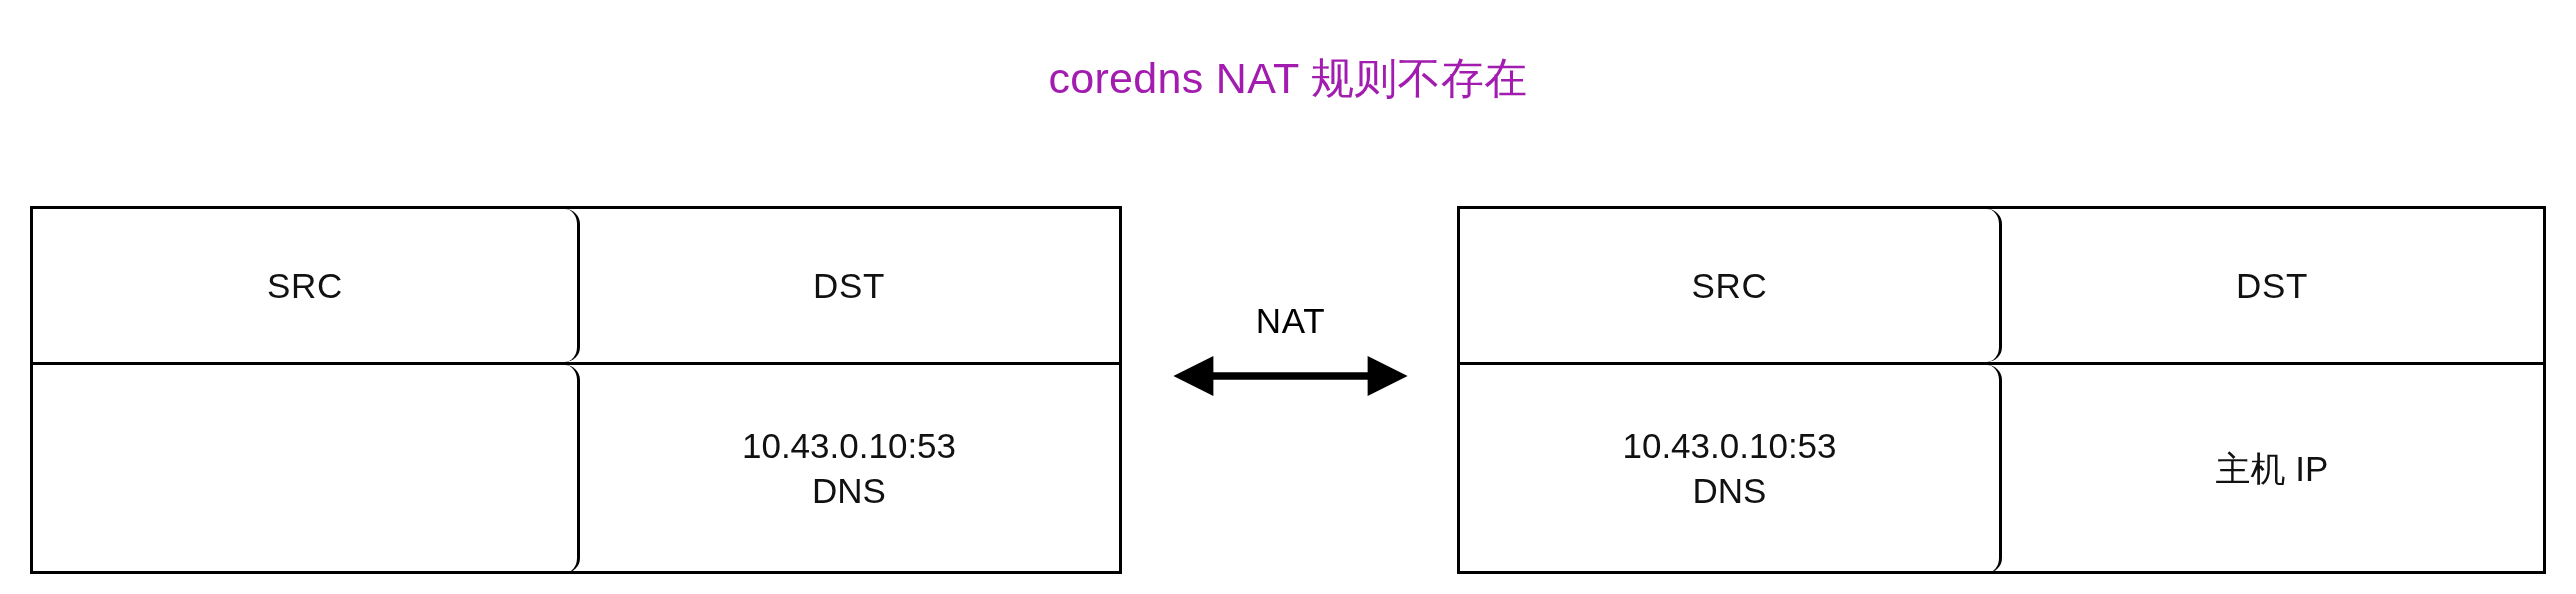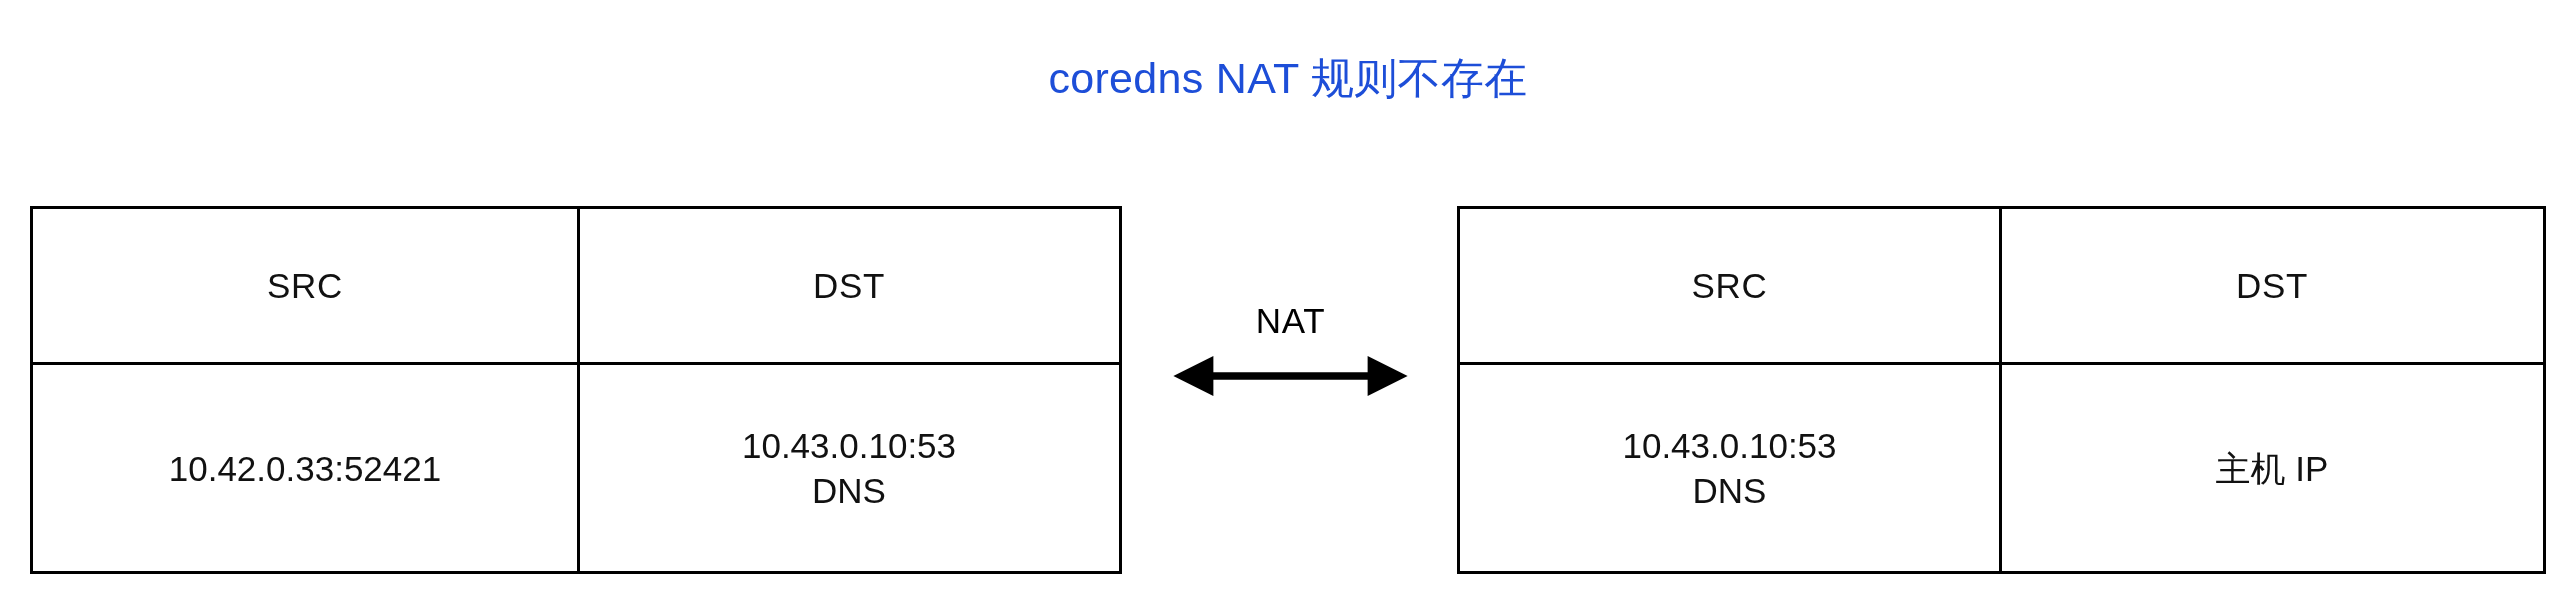--- a/index.html
+++ b/index.html
@@ -22,21 +22,21 @@
   
   .diagram-title {
     position: absolute;
     left: 0;
     top: 50px;
     width: 2576px;
     text-align: center;
     font-size: 43px;
     font-weight: 400;
     letter-spacing: 0.3px;
-    color: #1d4ed8;
+    color: #a21caf;
     white-space: nowrap;
   }
 
   
   .nat-table {
     position: absolute;
     box-sizing: border-box;
     border: 3.5px solid #000000;
     background: #ffffff;
     display: flex;
@@ -56,21 +56,21 @@
   .tbl-cell {
     box-sizing: border-box;
     display: flex;
     flex-direction: column;
     align-items: center;
     justify-content: center;
     text-align: center;
     padding: 0 7px;
     overflow: hidden;
   }
-  .tbl-cell.col-src { border-right: 3.5px solid #000000; }
+  .tbl-cell.col-src { border-right: 3.5px solid #000000; border-radius: 15px; }
 
   
   .nat-table.left  .col-src { width: 547px; }
   .nat-table.left  .col-dst { width: 538px; }
   
   .nat-table.right .col-src { width: 542px; }
   .nat-table.right .col-dst { width: 540px; }
 
   .cell-head {
     font-size: 35px;
@@ -134,21 +134,20 @@
     <div class="tbl-row header-row">
       <div class="tbl-cell col-src">
         <span class="cell-head">SRC</span>
       </div>
       <div class="tbl-cell col-dst">
         <span class="cell-head">DST</span>
       </div>
     </div>
     <div class="tbl-row data-row">
       <div class="tbl-cell col-src">
-        <span class="cell-line">10.42.0.33:52421</span>
       </div>
       <div class="tbl-cell col-dst">
         <span class="cell-line">10.43.0.10:53</span>
         <span class="cell-line">DNS</span>
       </div>
     </div>
   </div>
 
   <div class="nat-connector">
     <div class="nat-label">NAT</div>

